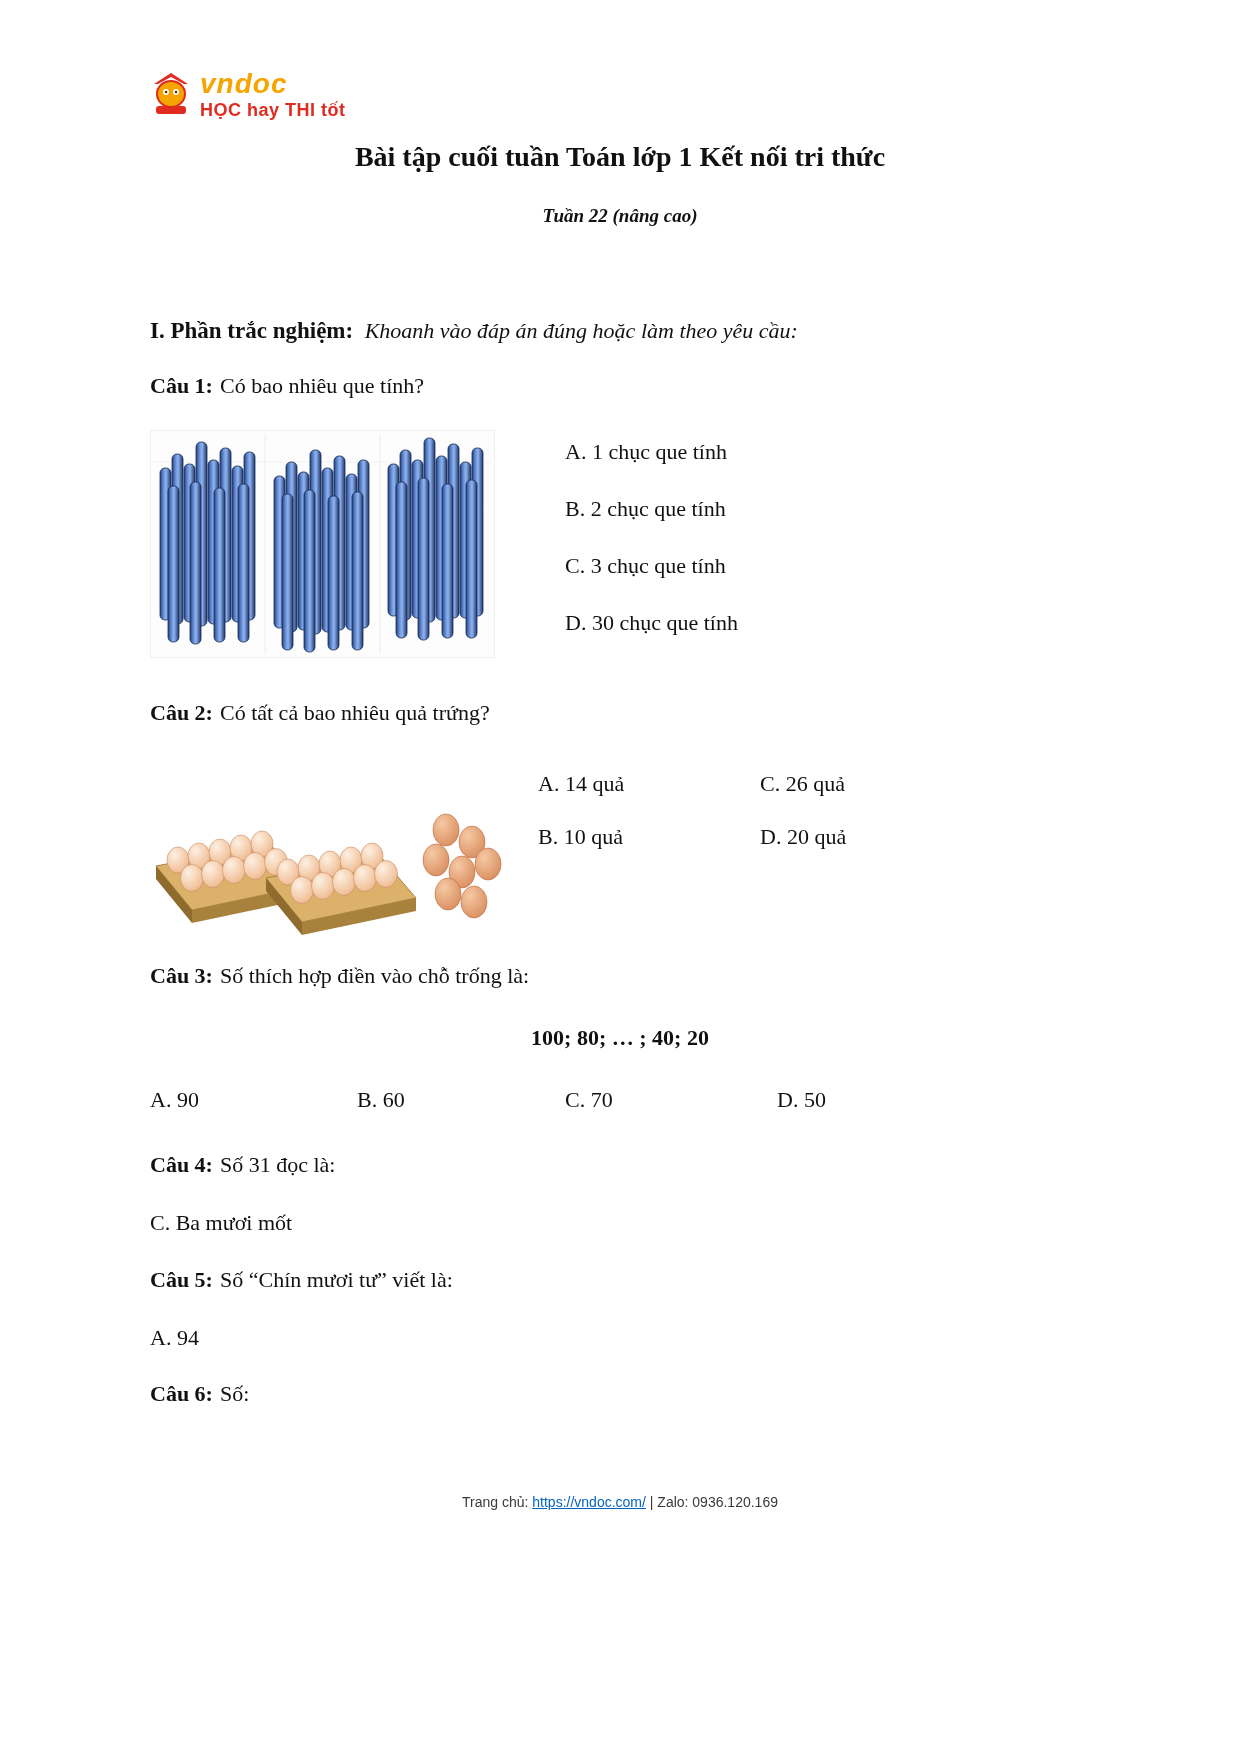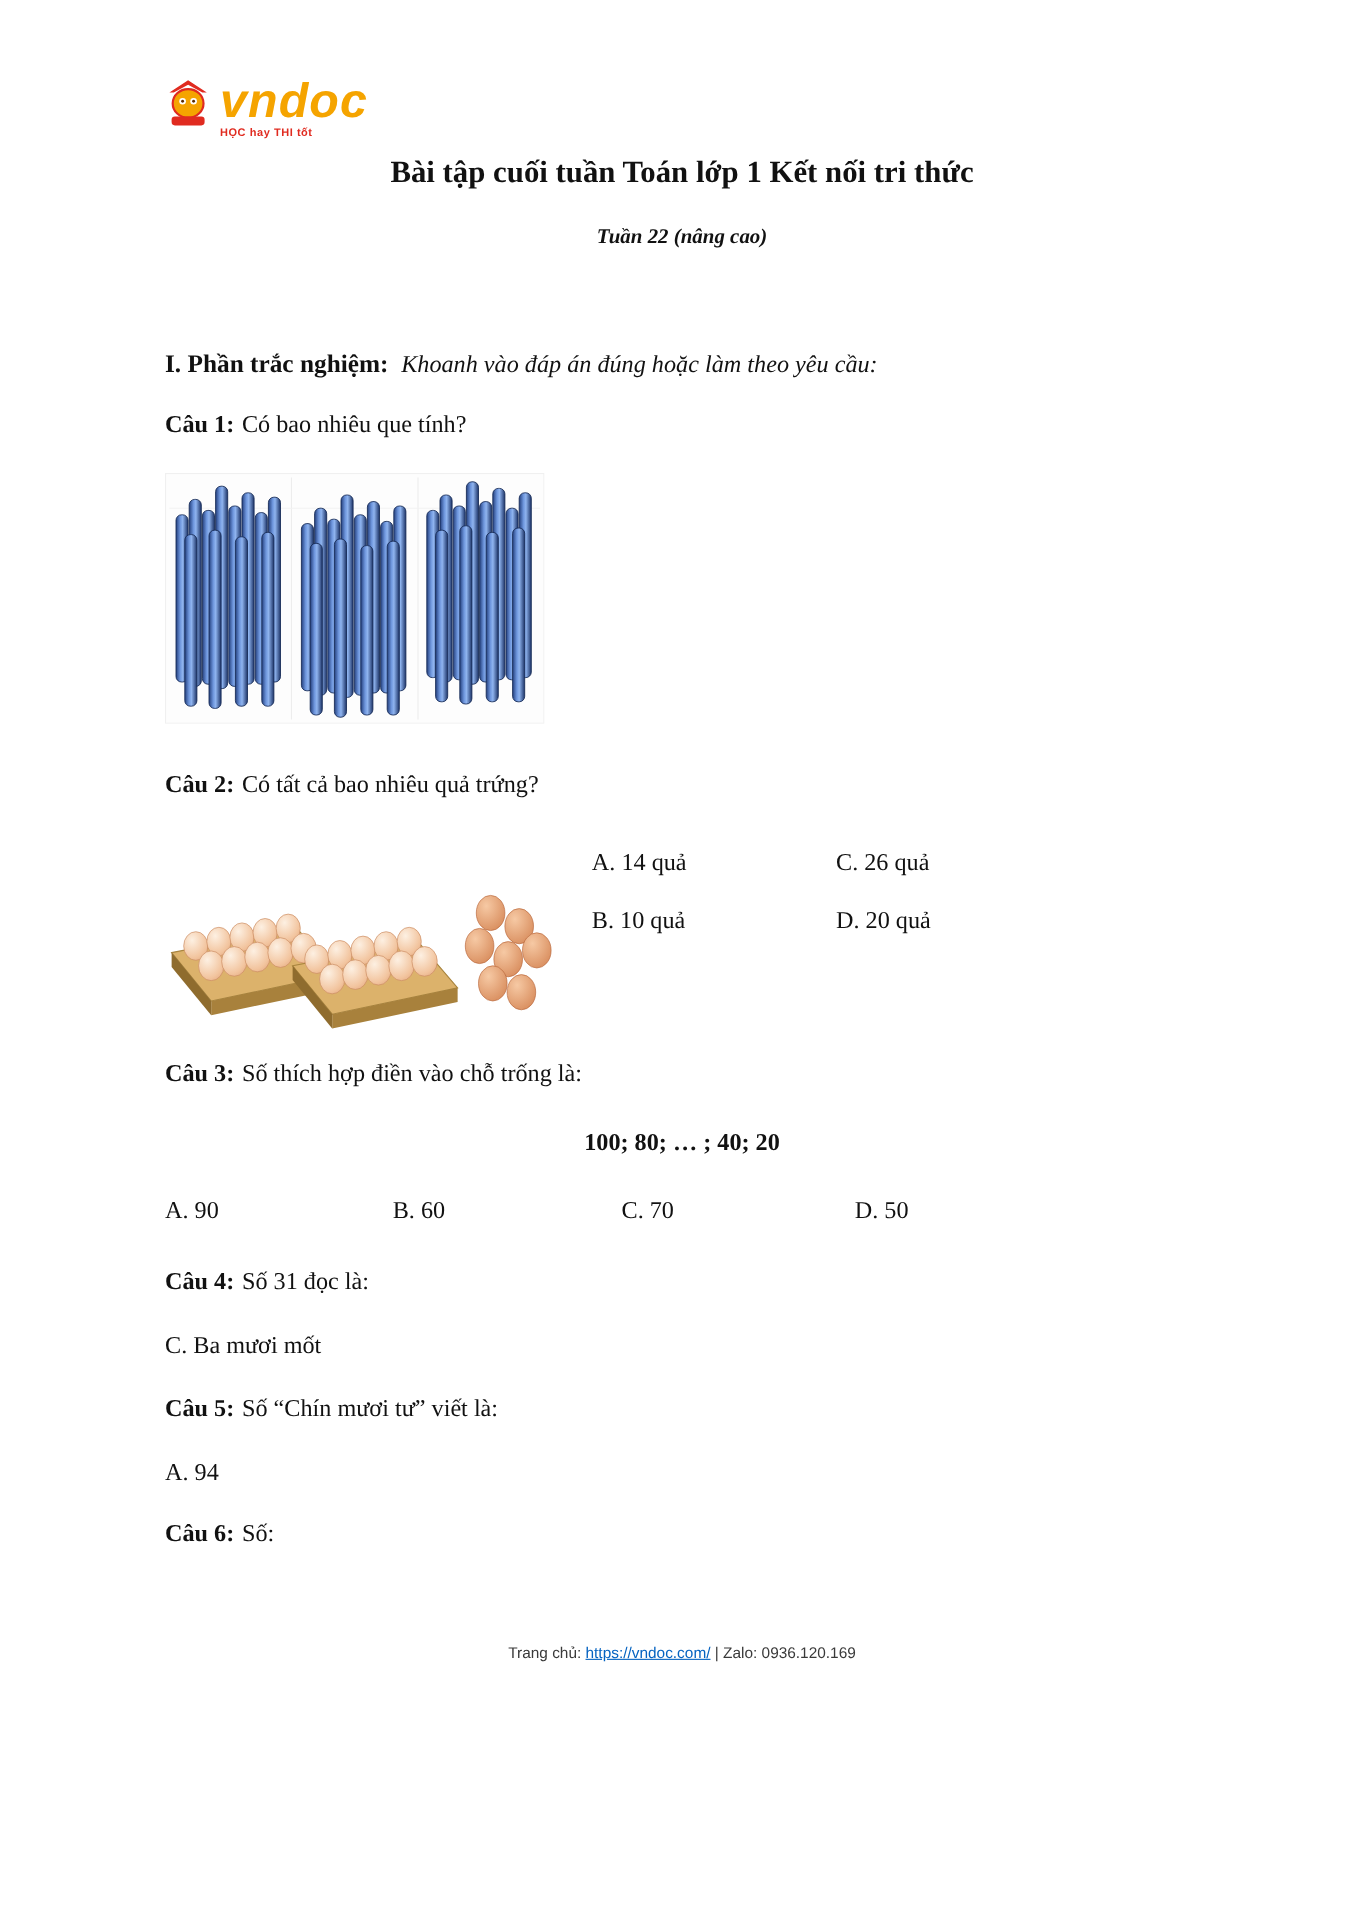--- a/index.html
+++ b/index.html
@@ -17,25 +17,25 @@
   .italic{font-style:italic;}
   .center{left:0;width:100%;text-align:center;}
   .qlabel{font-weight:bold;margin-right:7px;}
 
   
   .logo{top:70px;left:150px;display:flex;align-items:flex-start;gap:8px;}
   .logo-texts{display:flex;flex-direction:column;line-height:1;}
   .brand{
     font-family:"Liberation Sans","DejaVu Sans",sans-serif;
     font-weight:bold;font-style:italic;
-    font-size:44px;color:#f5a400;letter-spacing:1px;
+    font-size:28px;color:#f5a400;letter-spacing:1px;
   }
   .tagline{
     font-family:"Liberation Sans","DejaVu Sans",sans-serif;
-    font-weight:bold;font-size:10px;color:#e02b20;margin-top:3px;letter-spacing:.5px;
+    font-weight:bold;font-size:18px;color:#e02b20;margin-top:3px;letter-spacing:.5px;
   }
 
   
   .q1-options{top:437px;left:565px;display:flex;flex-direction:column;}
   .q1-options .opt{margin-bottom:28px;}
   .q2-options{
     top:769px;left:538px;
     display:grid;grid-template-columns:222px auto;row-gap:24px;
   }
   .q3-row{top:1085px;left:150px;width:940px;height:30px;}
@@ -116,20 +116,26 @@
       <rect x="0.5" y="0.5" width="344" height="227" fill="#fdfdfd" stroke="#f0f0f0"></rect>
       <line x1="115" y1="4" x2="115" y2="224" stroke="#ededed"></line>
       <line x1="230" y1="4" x2="230" y2="224" stroke="#ededed"></line>
       <line x1="4" y1="32" x2="341" y2="32" stroke="#f2f2f2"></line>
       <use href="#bundle" transform="translate(10,8)"></use>
       <use href="#bundle" transform="translate(124,16)"></use>
       <use href="#bundle" transform="translate(238,4)"></use>
     </svg>
   </figure>
 
+  <div class="abs q1-options txt">
+    <div class="opt">A. 1 chục que tính</div>
+    <div class="opt">B. 2 chục que tính</div>
+    <div class="opt">C. 3 chục que tính</div>
+    <div class="opt">D. 30 chục que tính</div>
+  </div>
 
   <div class="abs txt" style="top:698px;left:150px;">
     <span class="qlabel">Câu 2:</span><span>Có tất cả bao nhiêu quả trứng?</span>
   </div>
 
   <figure class="abs" style="top:758px;left:150px;">
     <svg width="360" height="182" viewBox="0 0 360 182">
       <defs>
         <radialGradient id="eggG" cx="0.35" cy="0.3" r="0.95">
           <stop offset="0" stop-color="#fdf0e2"></stop>

